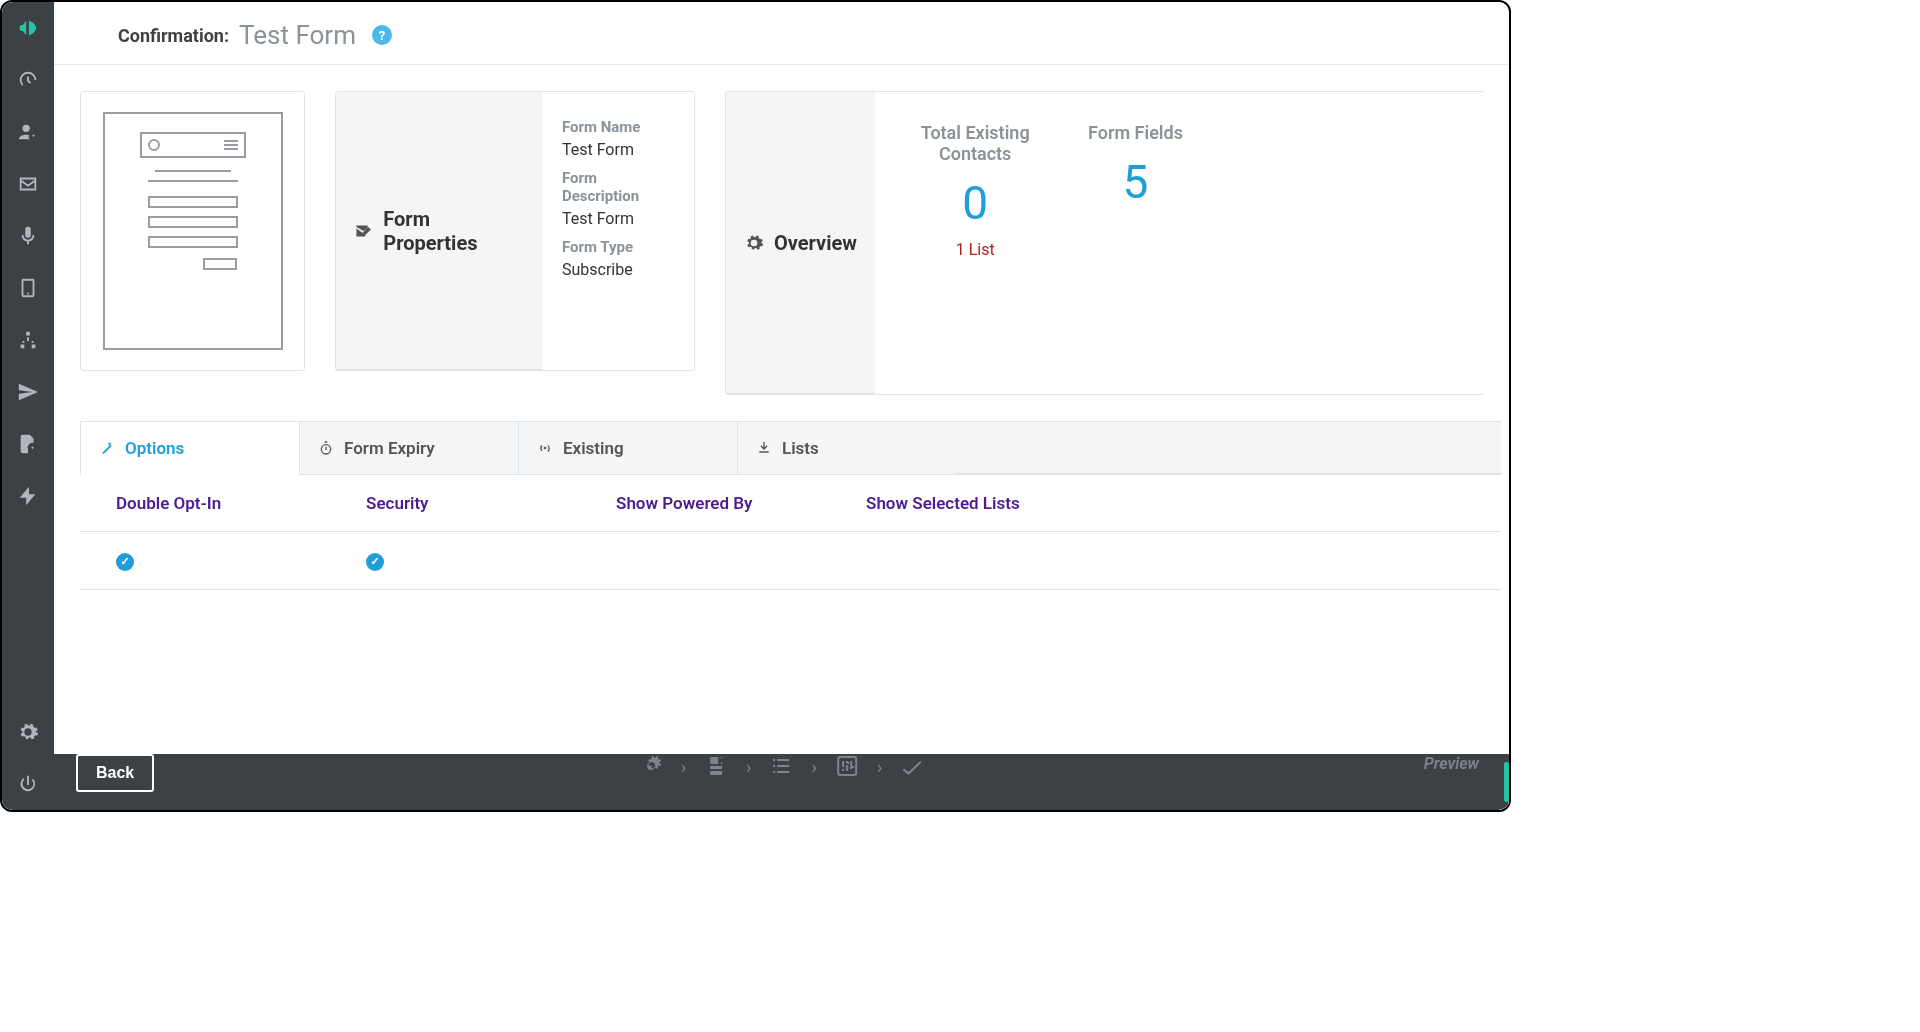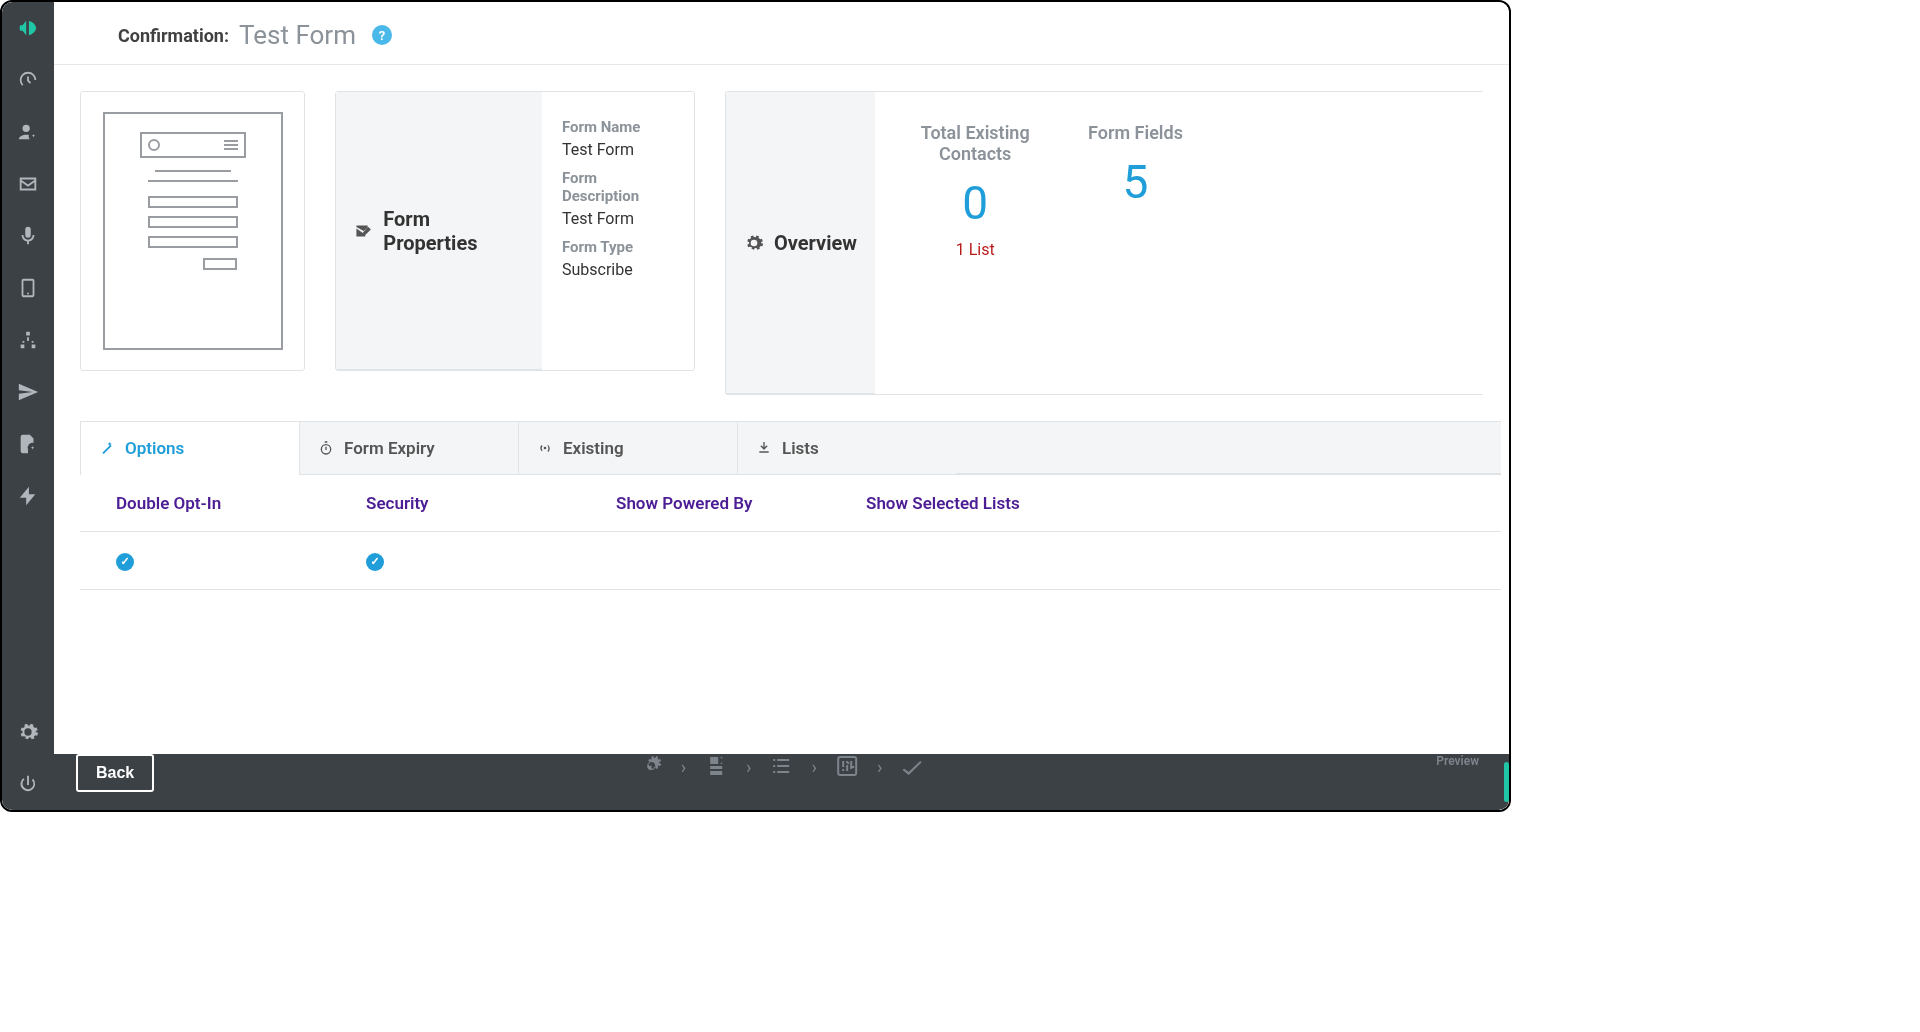--- a/index.html
+++ b/index.html
@@ -178,21 +178,21 @@
     border-bottom-right-radius: 10px;
     position: relative;
   }
   .back-btn {
     border:2px solid #fff; color:#fff; background:transparent;
     padding: 8px 18px; font-size:16px; font-weight:700; border-radius:3px; cursor:pointer;
   }
   .steps { position:absolute; left:50%; transform:translateX(-50%); display:flex; align-items:center; gap:18px; color:#7d848b; }
   .steps svg { width:24px; height:24px; fill:#7d848b; }
   .steps .chev { font-size:18px; color:#7d848b; }
-  .preview-label { position:absolute; right:30px; color:#7d848b; font-size:12px; font-weight:600; }
+  .preview-label { position:absolute; right:30px; color:#7d848b; font-size:16px; font-weight:600;font-style:italic; }
   .accent-bar { position:absolute; right:0; top:8px; bottom:8px; width:5px; background:#20c6a5; border-radius:3px; }
 </style>
 </head>
 <body>
 
 <div class="app">
   <div class="sidebar">
     <div class="sidebar-item active">
       <svg viewBox="0 0 24 24">
           <path d="M3 10v4a1 1 0 001 1h2l4 5v-16l-4 5H4a1 1 0 00-1 1zm10-6v16c3-1 7-3 8-8-1-5-5-7-8-8z"></path>

